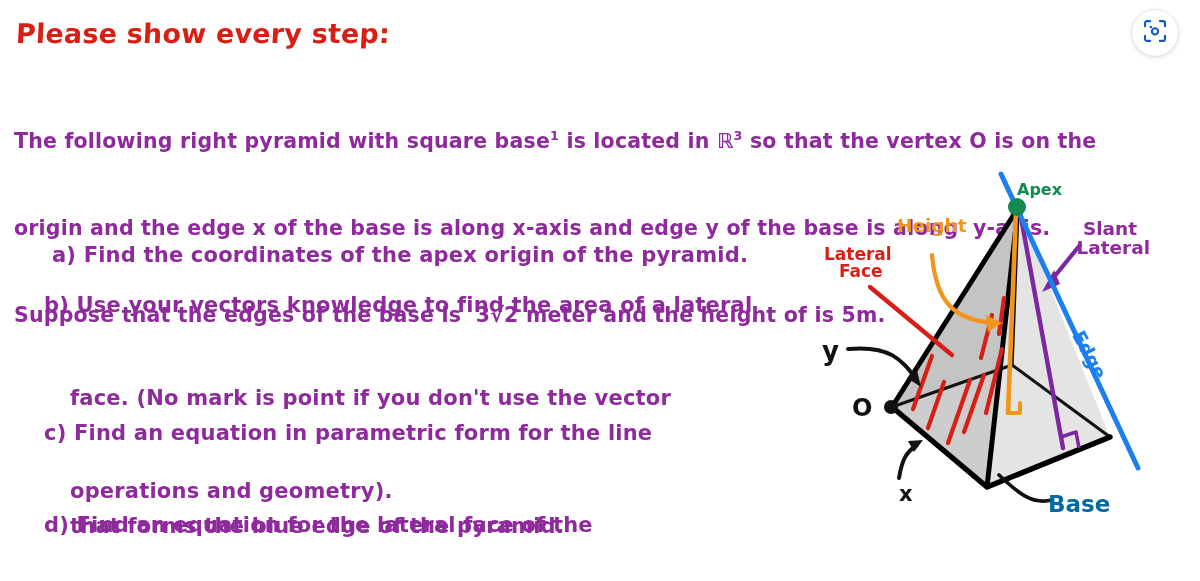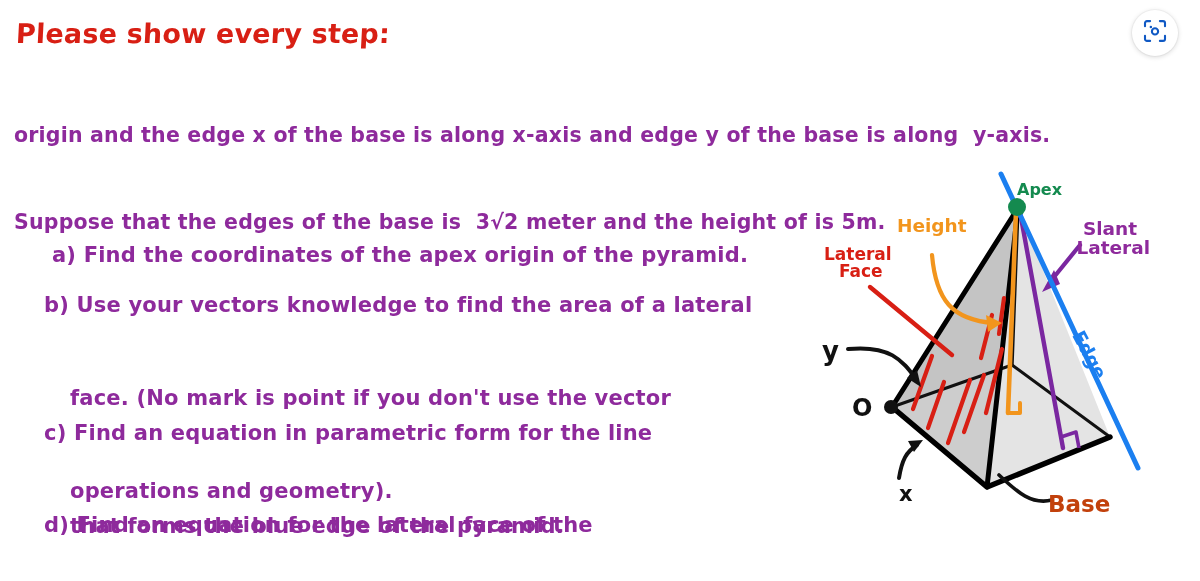--- a/index.html
+++ b/index.html
@@ -95,21 +95,21 @@
     line-height: 1.02;
   }
   #label-apex       { left: 237px; top: 22px;  color: #148a4f; font-size: 16px; }
   #label-height     { left: 117px; top: 57px;  color: #f2951d; font-size: 18.5px; }
   #label-slant      { left: 290px; top: 60px;  color: #8e2a9c; font-size: 18.5px; text-align: center; }
   #label-lateral    { left: 12px;  top: 86px;  color: #d81f14; font-size: 17px; text-align: center; margin-left: 32px; }
   #label-edge       { left: 305px; top: 168px; color: #1b7ff0; font-size: 18.5px; transform: rotate(62deg); transform-origin: left top; }
   #label-y          { left: 42px;  top: 178px; color: #111111; font-size: 26px; }
   #label-o          { left: 72px;  top: 236px; color: #111111; font-size: 24px; }
   #label-x          { left: 119px; top: 324px; color: #111111; font-size: 21px; }
-  #label-base       { left: 268px; top: 333px; color: #c2410c; font-size: 23px; }
+  #label-base       { left: 268px; top: 333px; color: #0369a1; font-size: 23px; }
 </style>
 </head>
 <body>
 
 <div id="page">
 
   <div id="scan-button">
     <span>
       <svg width="26" height="26" viewBox="0 0 26 26" aria-hidden="true">
         <g fill="none" stroke="#1059c4" stroke-width="2.1" stroke-linecap="round" stroke-linejoin="round">
@@ -120,20 +120,21 @@
           <circle cx="13" cy="13.4" r="3.1"></circle>
         </g>
         <circle cx="8.9" cy="9.0" r="1.25" fill="#1059c4"></circle>
       </svg>
     </span>
   </div>
 
   <div id="title-line" class="hand">Please show every step:</div>
 
   <div id="intro-paragraph" class="hand">
+    <span class="ln"><span>The following right pyramid with square base</span><sup class="sup">1</sup><span> is located in ℝ</span><sup class="sup">3</sup><span> so that the vertex O is on the</span></span>
     <span class="ln">origin and the edge x of the base is along x-axis and edge y of the base is along  y-axis.</span>
     <span class="ln">Suppose that the edges of the base is  3√2 meter and the height of is 5m.</span>
   </div>
 
   <div id="q-a" class="qitem hand">
     <span class="ln">a) Find the coordinates of the apex origin of the pyramid.</span>
   </div>
 
   <div id="q-b" class="qitem hand">
     <span class="ln">b) Use your vectors knowledge to find the area of a lateral</span>

